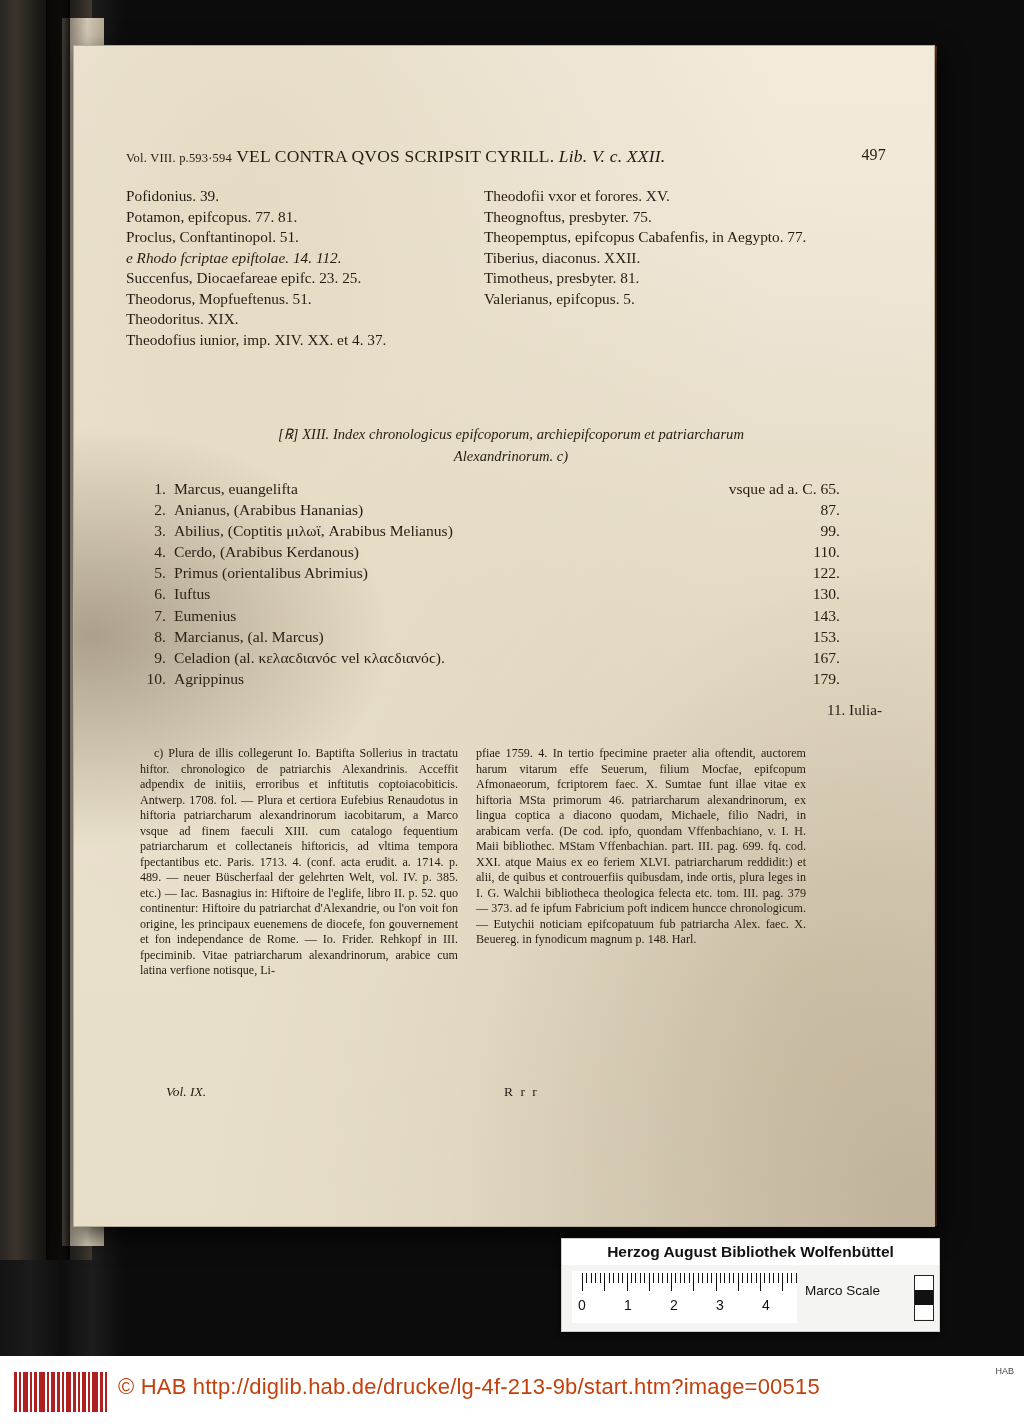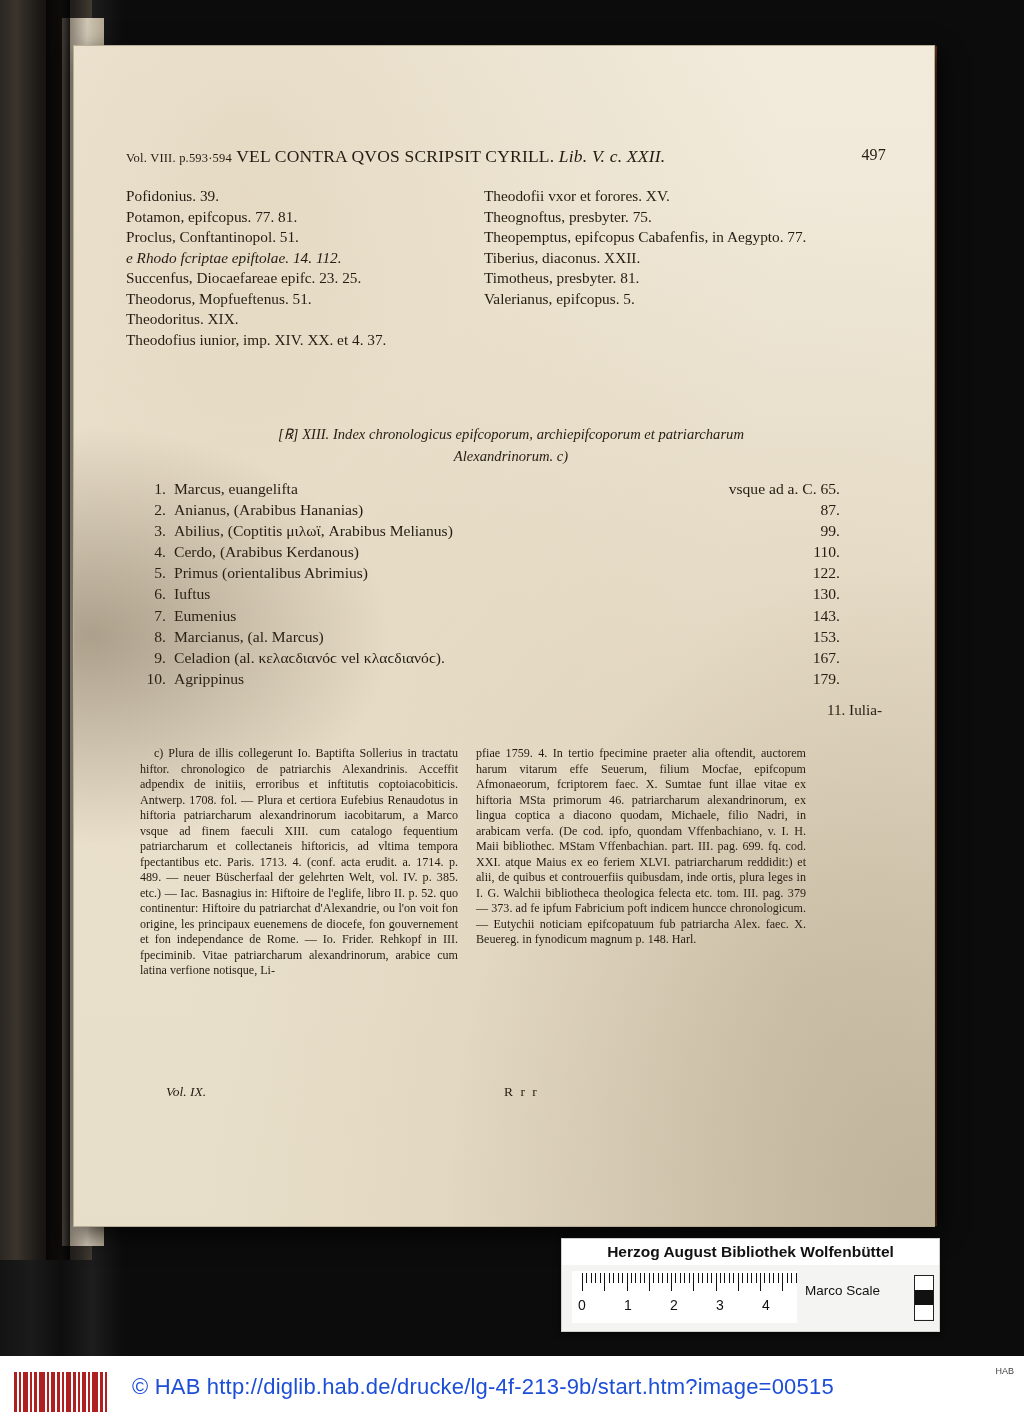--- a/index.html
+++ b/index.html
@@ -92,22 +92,22 @@
   .card .nums span{position:absolute;top:2px;}
   .card .gslabel{position:absolute;left:243px;top:44px;font-family:"Liberation Sans",sans-serif;
         font-size:13.5px;color:#111;}
   .card .patches{position:absolute;left:352px;top:36px;width:18px;height:44px;border:1px solid #222;}
   .card .patches .w{position:absolute;left:0;top:0;width:18px;height:14px;background:#fff;}
   .card .patches .k{position:absolute;left:0;top:14px;width:18px;height:15px;background:#111;}
   .card .patches .g{position:absolute;left:0;top:29px;width:18px;height:14px;background:#fff;}
 
   
   .credit{position:absolute;left:0;bottom:0;width:1024px;height:72px;background:#fff;}
-  .credit .txt{position:absolute;left:132px;top:18px;font-family:"Liberation Sans",sans-serif;
-        font-size:22px;color:#1d4ed8;letter-spacing:.2px;}
+  .credit .txt{position:absolute;left:118px;top:18px;font-family:"Liberation Sans",sans-serif;
+        font-size:22px;color:#c2410c;letter-spacing:.2px;}
   .barcode{position:absolute;left:14px;top:16px;width:86px;height:40px;}
   .barcode i{position:absolute;top:0;height:40px;background:#b02020;}
   .hab-corner{position:absolute;right:10px;top:10px;font-family:"Liberation Sans",sans-serif;
         font-size:9px;color:#444;}
 </style>
 </head>
 <body>
 
 <div id="page">
 

